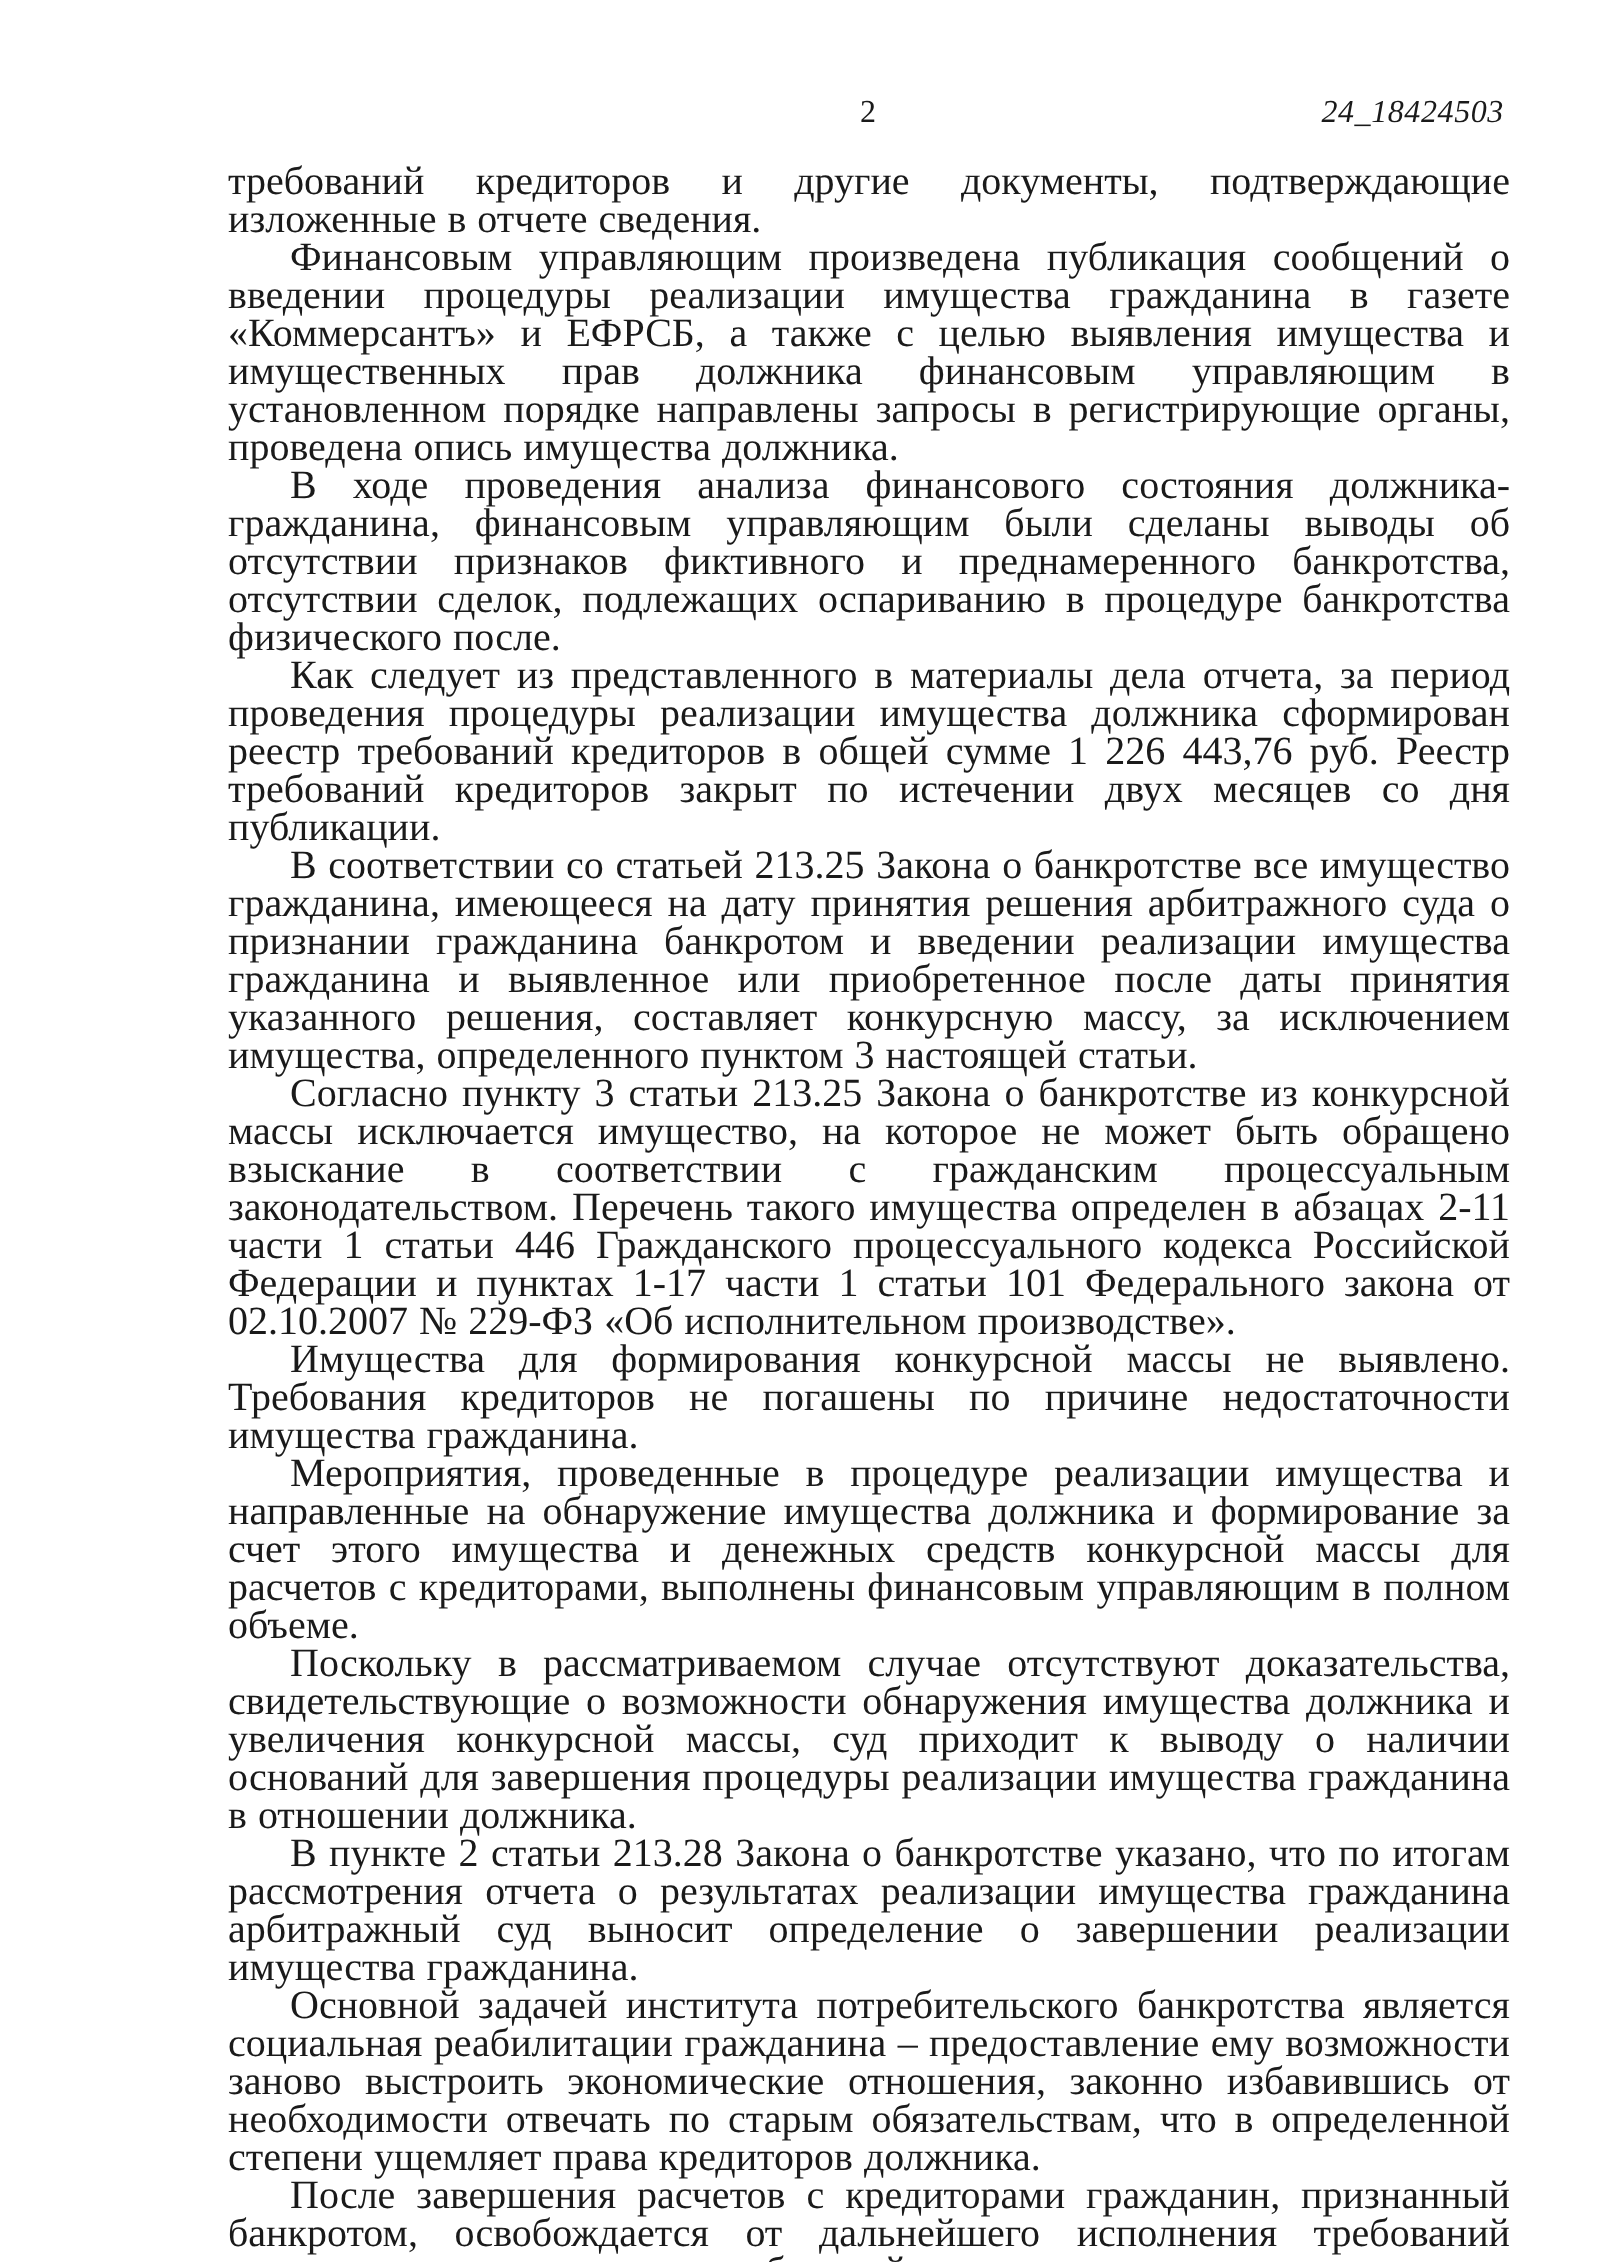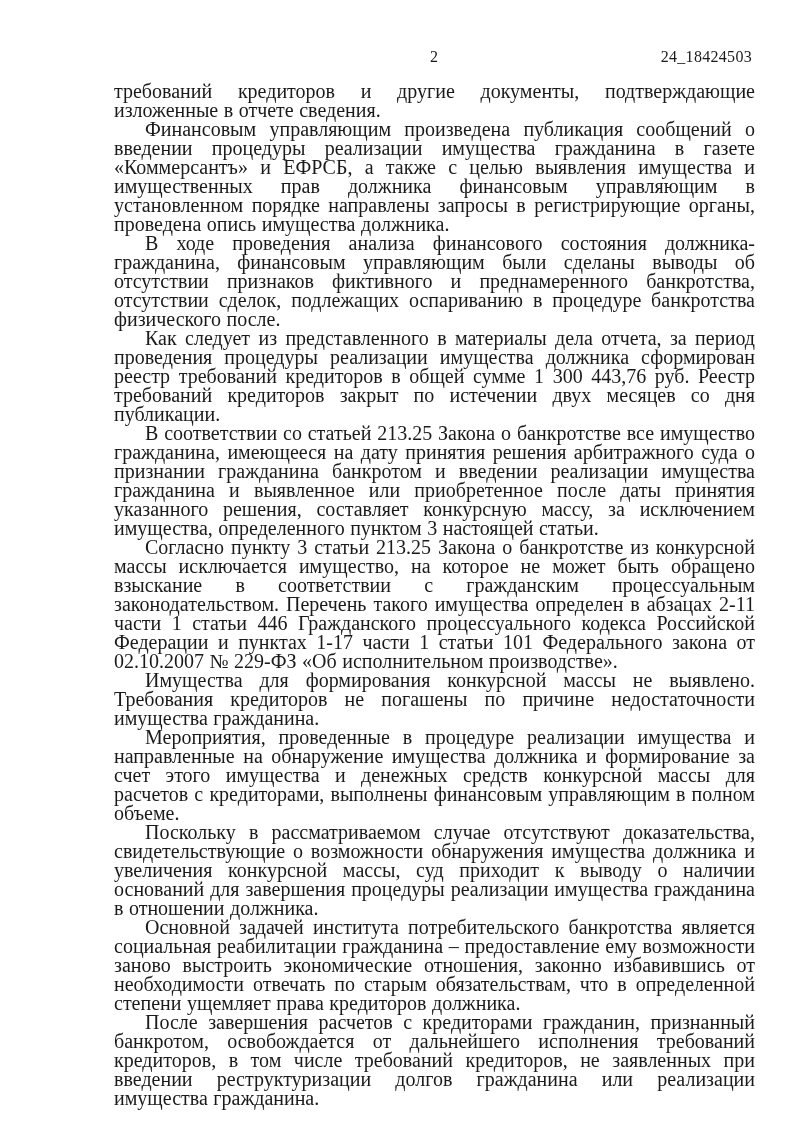--- a/index.html
+++ b/index.html
@@ -30,20 +30,21 @@
     position: absolute;
     left: 50%;
     transform: translateX(-50%);
     top: 0;
   }
   .case-num {
     position: absolute;
     right: 2px;
     top: 0;
     letter-spacing: 0.3px;
+    font-style: italic;
   }
   .body-text {
     position: absolute;
     top: 82px;
     left: 114px;
     width: 641px;
     font-size: 20px;
     line-height: 19px;
     text-align: justify;
   }
@@ -62,22 +63,23 @@
 
 <div class="page">
   <div class="header">
     <span class="page-num">2</span>
     <span class="case-num">24_18424503</span>
   </div>
   <div class="body-text">
     <p class="no-indent">требований кредиторов и другие документы, подтверждающие изложенные в отчете сведения.</p>
     <p>Финансовым управляющим произведена публикация сообщений о введении процедуры реализации имущества гражданина в газете «Коммерсантъ» и ЕФРСБ, а также с целью выявления имущества и имущественных прав должника финансовым управляющим в установленном порядке направлены запросы в регистрирующие органы, проведена опись имущества должника.</p>
     <p>В ходе проведения анализа финансового состояния должника-гражданина, финансовым управляющим были сделаны выводы об отсутствии признаков фиктивного и преднамеренного банкротства, отсутствии сделок, подлежащих оспариванию в процедуре банкротства физического после.</p>
-    <p>Как следует из представленного в материалы дела отчета, за период проведения процедуры реализации имущества должника сформирован реестр требований кредиторов в общей сумме 1 300 443,76 руб. Реестр требований кредиторов закрыт по истечении двух месяцев со дня публикации.</p>
+    <p>Как следует из представленного в материалы дела отчета, за период проведения процедуры реализации имущества должника сформирован реестр требований кредиторов в общей сумме 1 226 443,76 руб. Реестр требований кредиторов закрыт по истечении двух месяцев со дня публикации.</p>
     <p>В соответствии со статьей 213.25 Закона о банкротстве все имущество гражданина, имеющееся на дату принятия решения арбитражного суда о признании гражданина банкротом и введении реализации имущества гражданина и выявленное или приобретенное после даты принятия указанного решения, составляет конкурсную массу, за исключением имущества, определенного пунктом 3 настоящей статьи.</p>
     <p>Согласно пункту 3 статьи 213.25 Закона о банкротстве из конкурсной массы исключается имущество, на которое не может быть обращено взыскание в соответствии с гражданским процессуальным законодательством. Перечень такого имущества определен в абзацах 2-11 части 1 статьи 446 Гражданского процессуального кодекса Российской Федерации и пунктах 1-17 части 1 статьи 101 Федерального закона от 02.10.2007 № 229-ФЗ «Об исполнительном производстве».</p>
     <p>Имущества для формирования конкурсной массы не выявлено. Требования кредиторов не погашены по причине недостаточности имущества гражданина.</p>
     <p>Мероприятия, проведенные в процедуре реализации имущества и направленные на обнаружение имущества должника и формирование за счет этого имущества и денежных средств конкурсной массы для расчетов с кредиторами, выполнены финансовым управляющим в полном объеме.</p>
     <p>Поскольку в рассматриваемом случае отсутствуют доказательства, свидетельствующие о возможности обнаружения имущества должника и увеличения конкурсной массы, суд приходит к выводу о наличии оснований для завершения процедуры реализации имущества гражданина в отношении должника.</p>
+    <p>В пункте 2 статьи 213.28 Закона о банкротстве указано, что по итогам рассмотрения отчета о результатах реализации имущества гражданина арбитражный суд выносит определение о завершении реализации имущества гражданина.</p>
     <p>Основной задачей института потребительского банкротства является социальная реабилитации гражданина – предоставление ему возможности заново выстроить экономические отношения, законно избавившись от необходимости отвечать по старым обязательствам, что в определенной степени ущемляет права кредиторов должника.</p>
     <p>После завершения расчетов с кредиторами гражданин, признанный банкротом, освобождается от дальнейшего исполнения требований кредиторов, в том числе требований кредиторов, не заявленных при введении реструктуризации долгов гражданина или реализации имущества гражданина.</p>
   </div>
 </div>
 
 </body></html>

